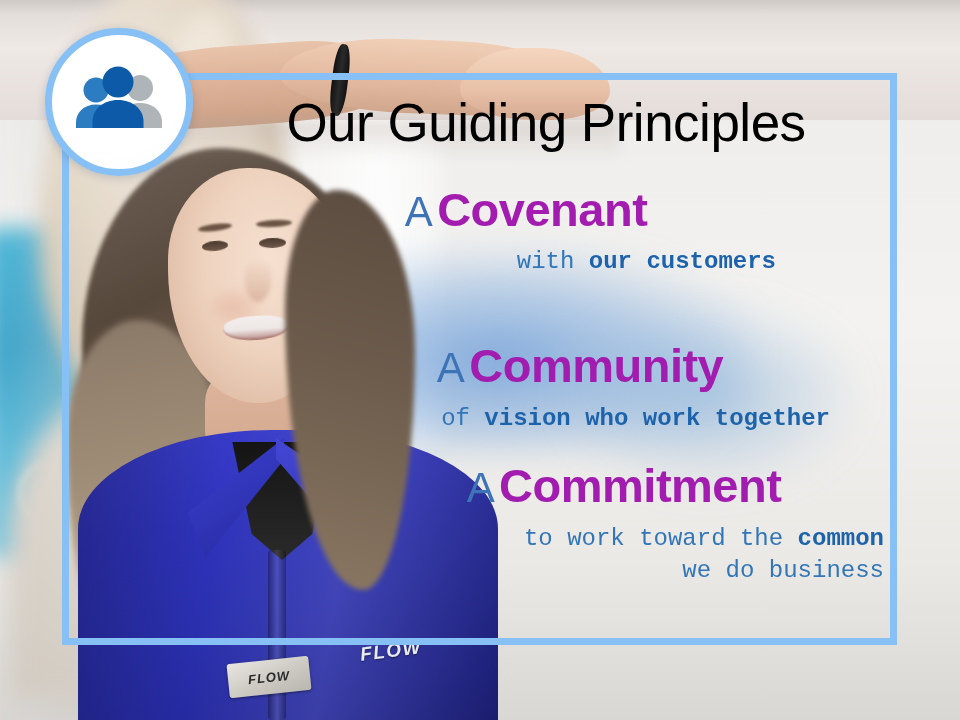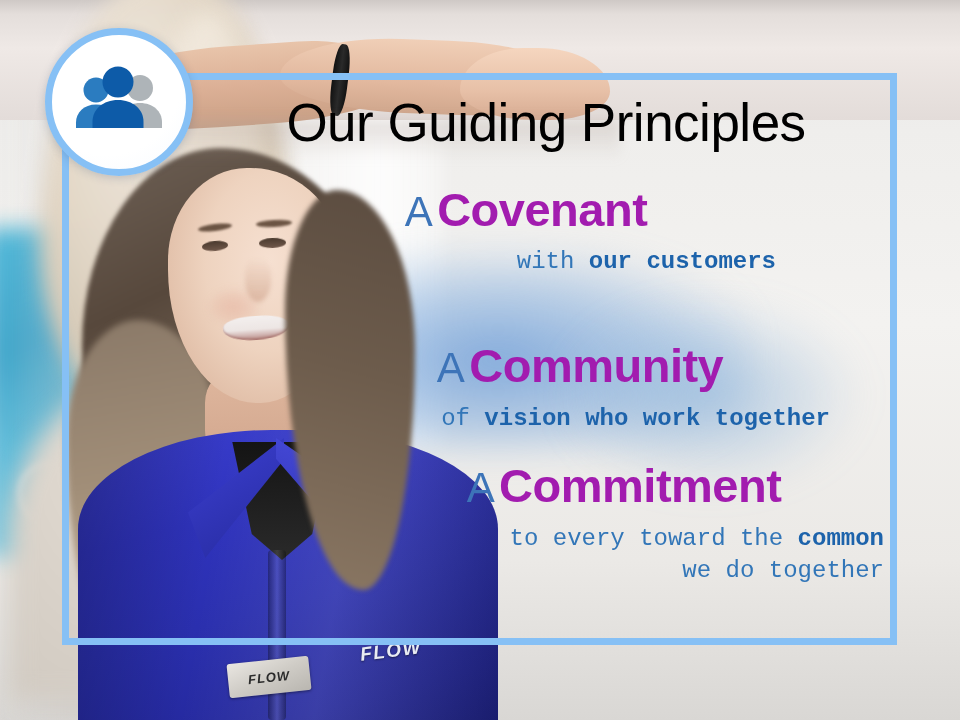--- a/index.html
+++ b/index.html
@@ -367,18 +367,18 @@
         <div><span>of </span><b>vision who work together</b></div>
       </div>
   </div>
 
   <div class="principle" id="p-commitment">
     <div class="p-head">
       <span class="art">A</span>
       <span class="word">Commitment</span>
     </div>
     <div class="p-sub">
-        <div><span>to every toward the </span><b>common</b></div>
-        <div><span>we do together</span></div>
+        <div><span>to work toward the </span><b>common</b></div>
+        <div><span>we do business</span></div>
       </div>
   </div>
 
 </div>
 
 </body></html>

